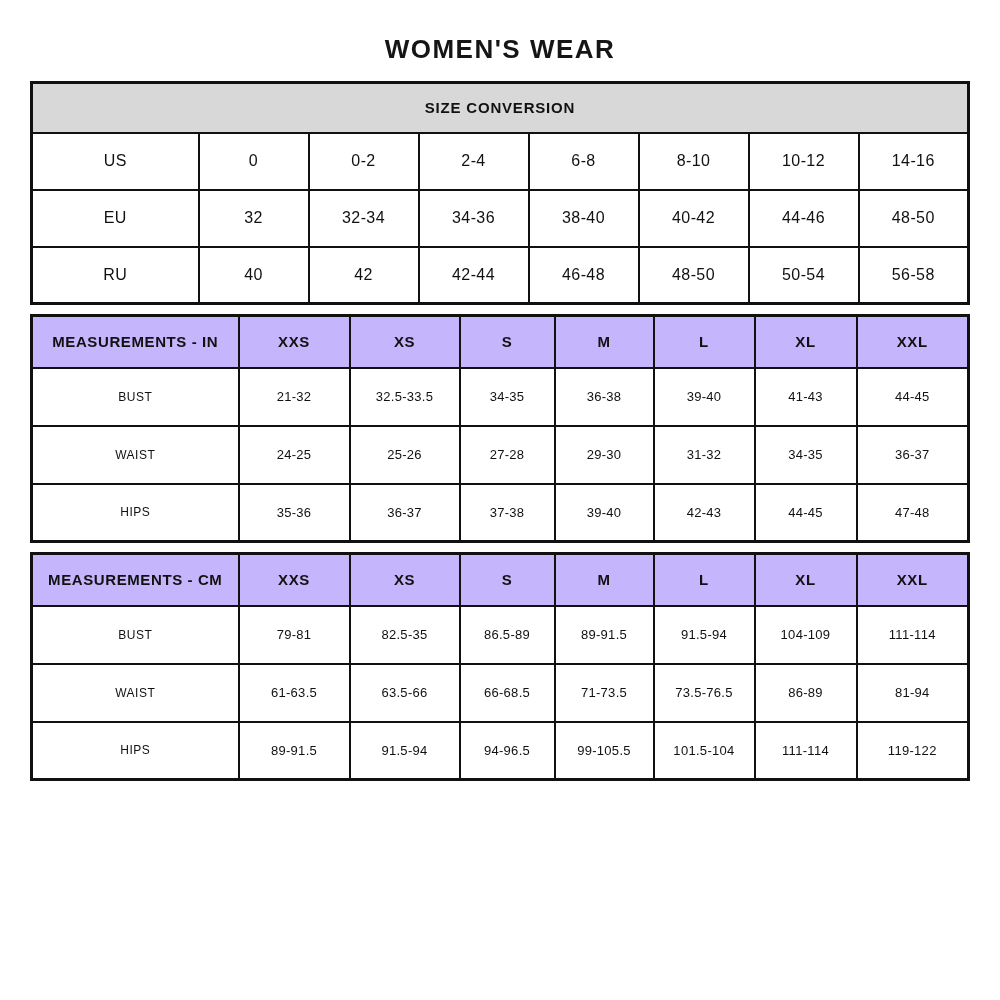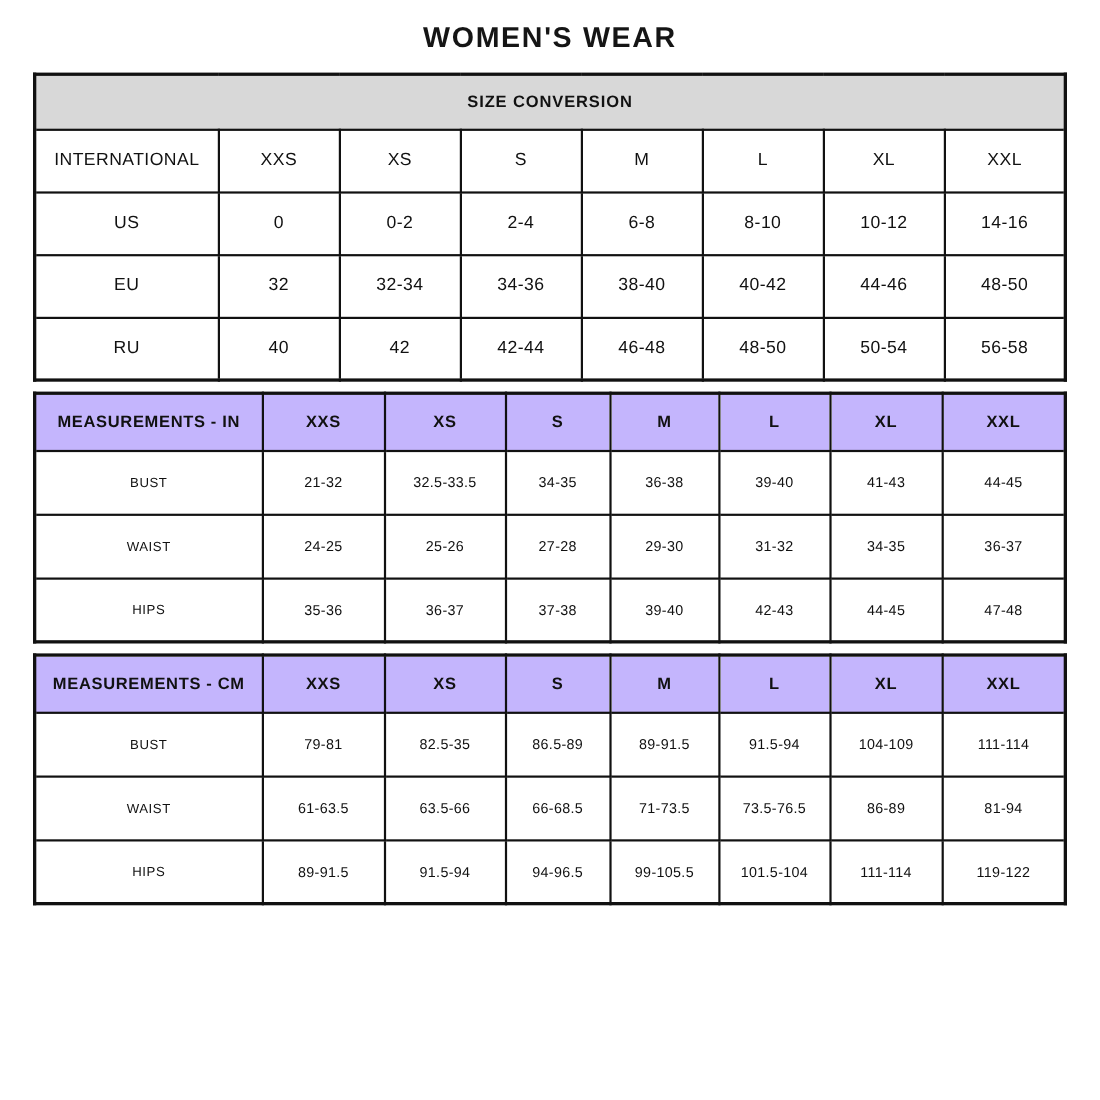--- a/index.html
+++ b/index.html
@@ -14,21 +14,21 @@
   }
   .page {
     width: 1000px;
     padding: 16px 30px 0 30px;
   }
   .page-title {
     text-align: center;
     font-size: 26px;
     font-weight: 700;
     letter-spacing: 1.5px;
-    margin: 3px 0 16px 0;
+    margin: 18px 0 16px 0;
     color: #151515;
   }
   table.tbl {
     width: 940px;
     border-collapse: collapse;
     table-layout: fixed;
     border: 3px solid #111111;
     margin-bottom: 9px;
   }
   table.tbl td, table.tbl th {
@@ -75,30 +75,20 @@
         <col>
         <col>
         <col>
         <col>
         <col>
         <col>
     </colgroup>
     <tbody>
       <tr class="banner-row">
         <th colspan="8">SIZE CONVERSION</th>
-      </tr>
-      <tr class="sc-cols">
-        <td>INTERNATIONAL</td>
-        <td>XXS</td>
-        <td>XS</td>
-        <td>S</td>
-        <td>M</td>
-        <td>L</td>
-        <td>XL</td>
-        <td>XXL</td>
       </tr>
       <tr class="sc-row">
         <td class="rowlabel">US</td>
         <td>0</td>
         <td>0-2</td>
         <td>2-4</td>
         <td>6-8</td>
         <td>8-10</td>
         <td>10-12</td>
         <td>14-16</td>

